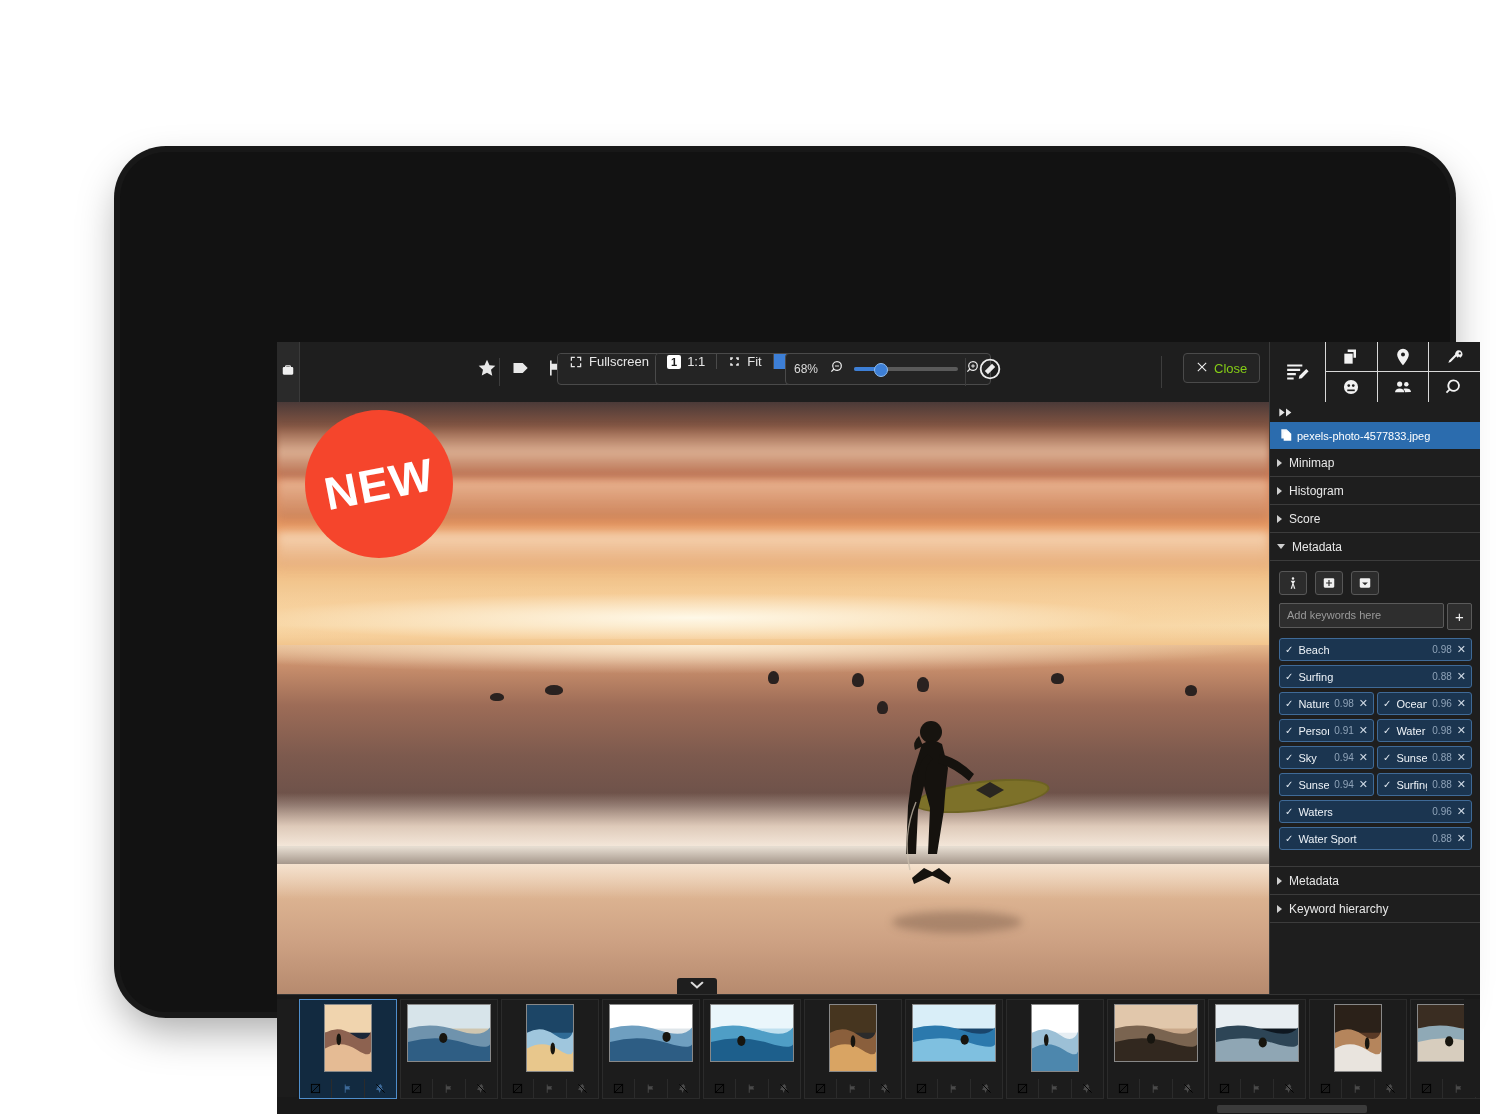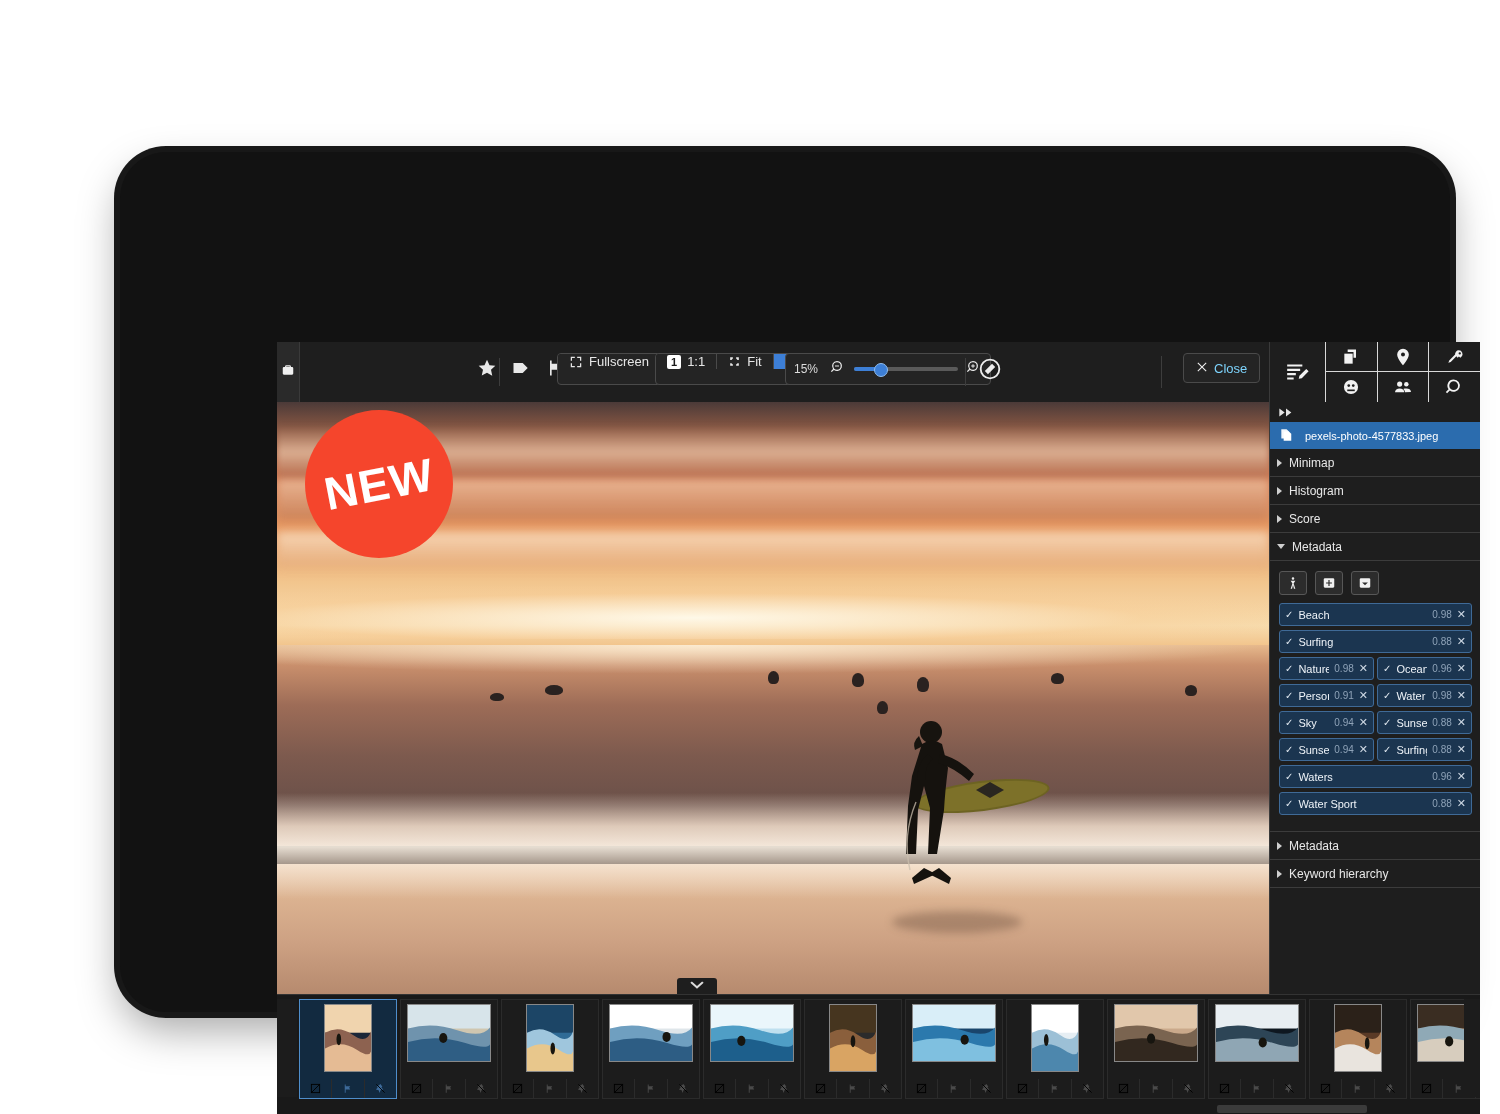--- a/index.html
+++ b/index.html
@@ -36,21 +36,21 @@
   #grp-zoommode{left:378px;}
   #grp-zoomlevel{left:508px;padding:0 8px;align-items:center;gap:8px;}
   #zoompct{color:#dcdcdc;font-size:12px;min-width:28px;}
   #slider{width:104px;height:4px;background:#5a5a5a;border-radius:2px;position:relative;}
   #slider .fill{position:absolute;left:0;top:0;height:4px;width:22px;background:#3d7fd6;border-radius:2px;}
   #slider .knob{position:absolute;left:17px;top:-4px;width:12px;height:12px;border-radius:50%;
                 background:#3d7fd6;border:1px solid #8fbdf0;}
   #rotate-btn{position:absolute;left:700px;top:14px;width:26px;height:26px;cursor:pointer;}
   #close-btn{position:absolute;left:906px;top:11px;height:28px;display:flex;align-items:center;gap:6px;
              padding:0 12px;border:1px solid #4a4a4a;border-radius:4px;background:#242424;
-             color:#7dd3fc;font-size:13px;cursor:pointer;}
+             color:#84cc16;font-size:13px;cursor:pointer;}
   #tb-div{position:absolute;left:222px;top:16px;width:1px;height:28px;background:#3d3d3d;}
   #tb-div2{position:absolute;left:688px;top:16px;width:1px;height:28px;background:#3d3d3d;}
   #tb-div3{position:absolute;left:884px;top:14px;width:1px;height:32px;background:#3d3d3d;}
 
   
   #rightico{position:absolute;left:992px;top:0;width:211px;height:60px;background:#1e1e1e;
             border-left:1px solid #3a3a3a;display:flex;}
   #rightico .big{width:55px;display:flex;align-items:center;justify-content:center;cursor:pointer;}
   #rightico .grid{flex:1;display:grid;grid-template-columns:1fr 1fr 1fr;grid-template-rows:1fr 1fr;
                   border-left:1px solid #d9d9d9;}
@@ -79,21 +79,21 @@
                   border-radius:3px 3px 0 0;}
   #newbadge{position:absolute;left:28px;top:8px;width:148px;height:148px;border-radius:50%;
             background:#f5452c;display:flex;align-items:center;justify-content:center;z-index:8;}
   #newbadge span{color:#fff;font-size:46px;font-weight:bold;letter-spacing:1px;
                  transform:rotate(-11deg);font-family:"Liberation Sans",sans-serif;}
 
   
   #panel{position:absolute;left:992px;top:60px;width:211px;height:592px;background:#1e1e1e;
          border-left:1px solid #3a3a3a;overflow:hidden;}
   #panel-expand{height:20px;display:flex;align-items:center;padding-left:8px;}
-  #file-row{height:27px;background:#2b6cae;display:flex;align-items:center;gap:12px;padding:0 9px;
+  #file-row{height:27px;background:#2b6cae;display:flex;align-items:center;gap:4px;padding:0 9px;
             color:#fff;font-size:11px;cursor:pointer;}
   .section{height:27px;display:flex;align-items:center;gap:7px;padding:0 7px;color:#e8e8e8;
            font-size:12px;border-bottom:1px solid #3c3c3c;cursor:pointer;}
   .tri{width:0;height:0;border-left:5px solid #cfcfcf;border-top:4px solid transparent;
        border-bottom:4px solid transparent;}
   .tri.open{border-left:4px solid transparent;border-right:4px solid transparent;
             border-top:5px solid #cfcfcf;border-bottom:none;}
   #kw-actions{display:flex;gap:8px;padding:10px 9px 8px 9px;}
   .kwbtn{width:26px;height:22px;border:1px solid #575757;border-radius:3px;background:#2c2c2c;
          display:flex;align-items:center;justify-content:center;cursor:pointer;}
@@ -188,21 +188,21 @@
         <div class="gbtn active">
           <svg width="14" height="14" viewBox="0 0 24 24">
               <path d="M2 5h20v14H2z" fill="#bcd9f7"></path>
               <path d="M6 8h2v2H6zM16 8h2v2h-2zM6 14h2v2H6zM16 14h2v2h-2z" fill="#2a5f9e"></path>
             </svg>
           <span>Fill</span>
         </div>
       </div>
 
       <div class="grp" id="grp-zoomlevel">
-        <span id="zoompct">15%</span>
+        <span id="zoompct">68%</span>
         <span>
           <svg width="16" height="16" viewBox="0 0 24 24">
               <path fill="#e8e8e8" d="M10.5 3a7.5 7.5 0 1 1-4.6 13.4l-3.2 3.2-1.4-1.4 3.2-3.2A7.5 7.5 0 0 1 10.5 3zm0 2a5.5 5.5 0 1 0 0 11 5.5 5.5 0 0 0 0-11zM7.5 9.7h6v1.6h-6z"></path>
             </svg>
         </span>
         <span id="slider">
           <span class="fill" style="width: 25%;"></span>
           <span class="knob" style="left: calc(25% - 6px);"></span>
         </span>
         <span>
@@ -373,20 +373,24 @@
             </svg>
         </div>
         <div class="kwbtn">
           <svg width="14" height="14" viewBox="0 0 24 24">
               <rect x="3" y="4" width="18" height="16" rx="2" fill="#f0f0f0"></rect>
               <path fill="#2a2a2a" d="M12 16l-5-5h10z"></path>
             </svg>
         </div>
       </div>
 
+      <div id="kw-addrow">
+        <div id="kw-input">Add keywords here</div>
+        <div id="kw-add">+</div>
+      </div>
 
       <div id="kwlist">
           <div class="tag full">
             <span class="chk">✓</span>
             <span class="nm">Beach</span>
             <span class="sc">0.98</span>
             <span class="x">✕</span>
           </div>
           <div class="tag full">
             <span class="chk">✓</span>

